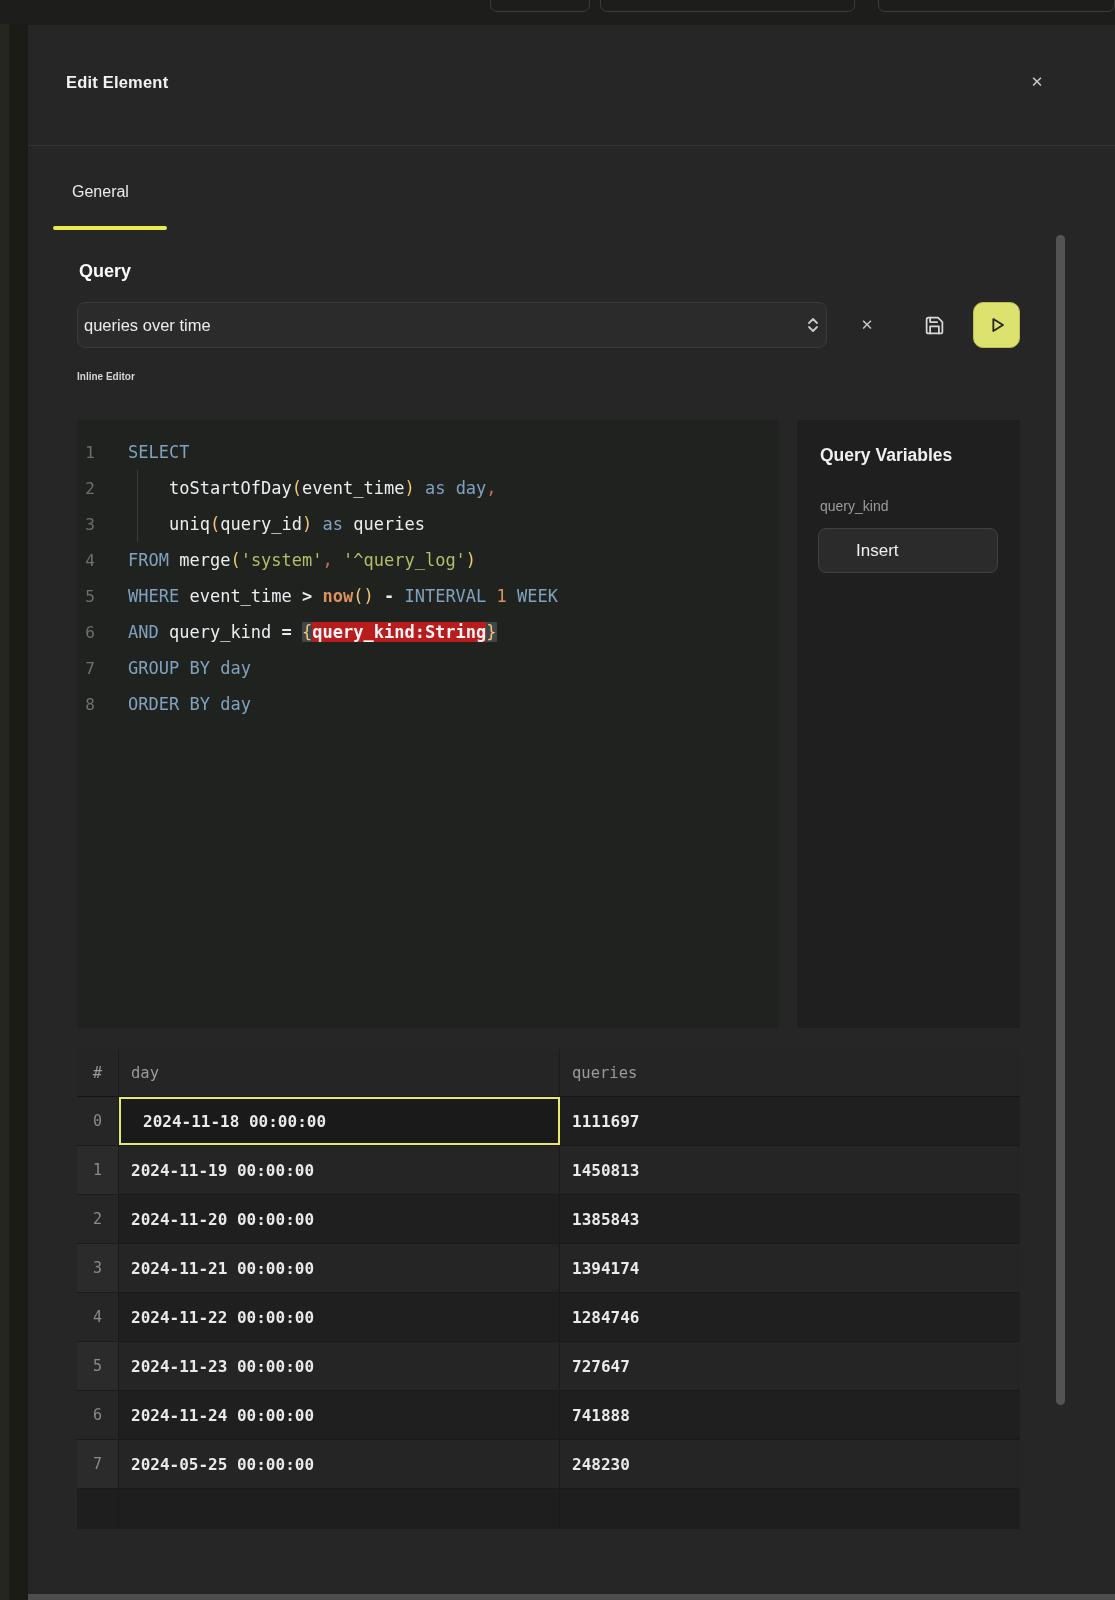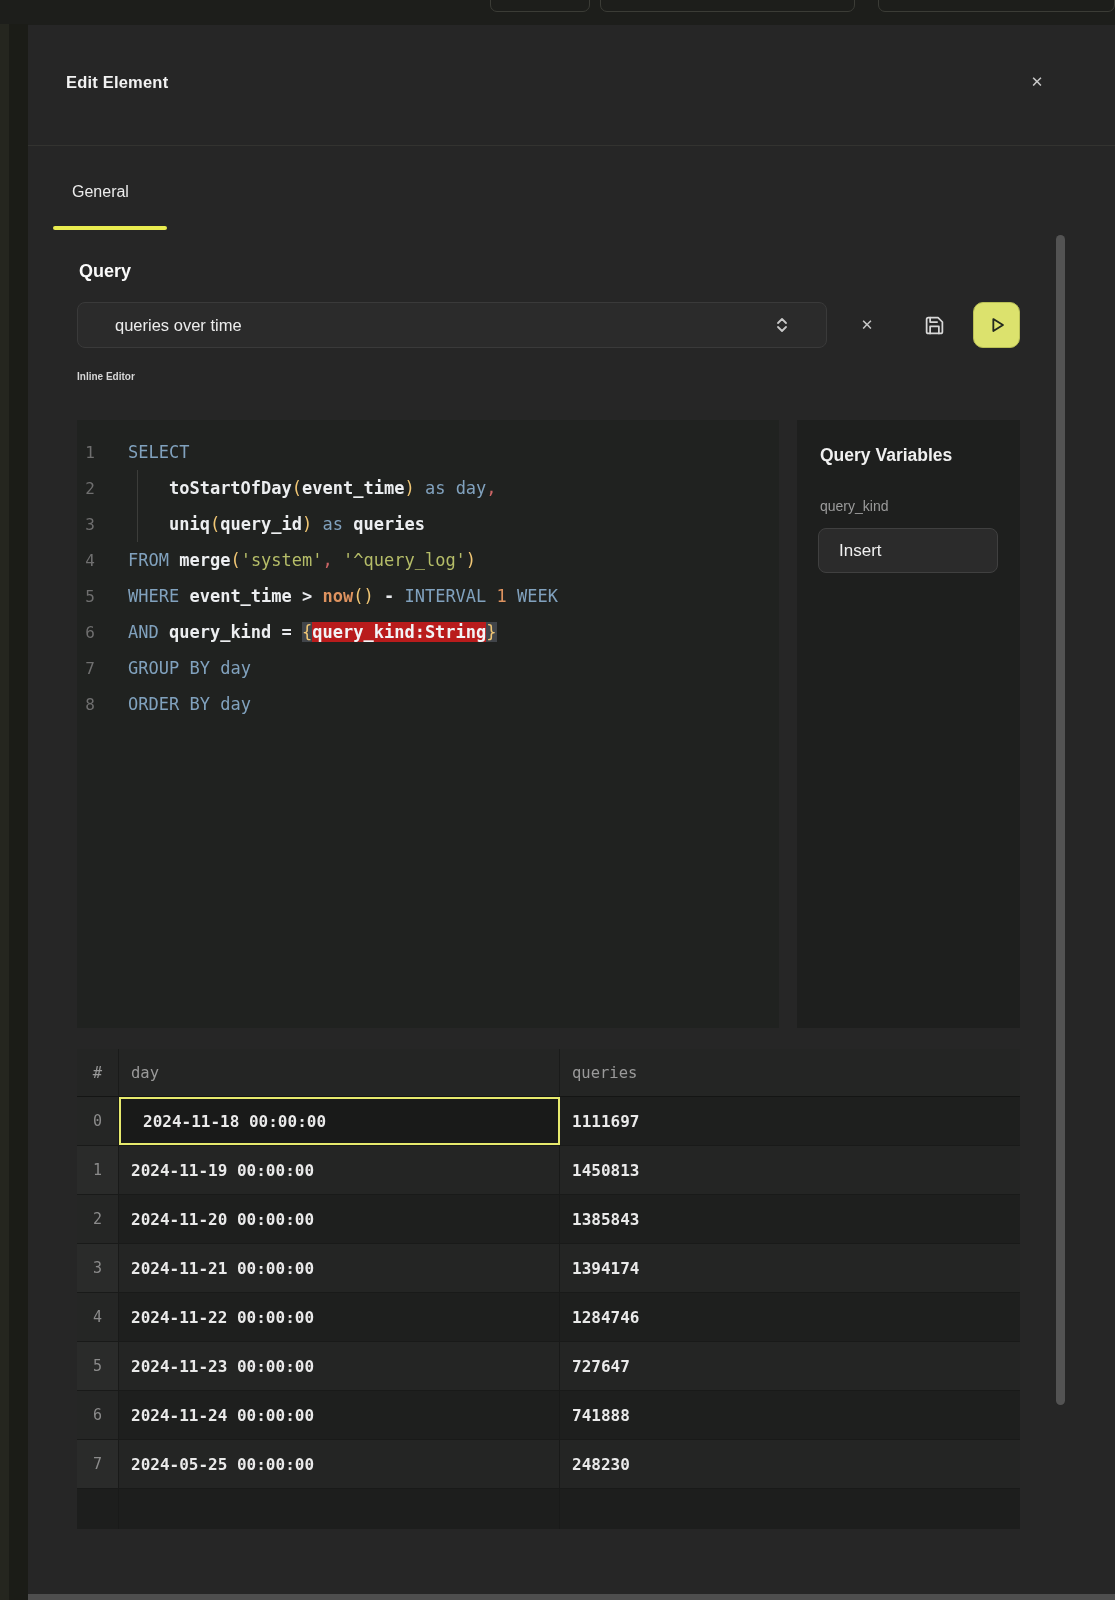--- a/index.html
+++ b/index.html
@@ -27,21 +27,21 @@
   .close-btn { position:absolute; left:996px; top:44px; width:26px; height:26px; color:#c9c9c9; font-size:15px;
     display:flex; align-items:center; justify-content:center; cursor:pointer; }
   .header-divider { position:absolute; left:0; top:120px; width:1087px; height:1px; background:#333330; }
 
   .tab { position:absolute; left:44px; top:158px; font-size:16px; color:#ececec; cursor:pointer; }
   .tab-underline { position:absolute; left:25px; top:201px; width:114px; height:4px; border-radius:2px; background:#e9eb4f; }
 
   .query-heading { position:absolute; left:51px; top:236px; font-size:18px; font-weight:700; color:#fafafa; }
 
   .select-box { position:absolute; left:49px; top:277px; width:750px; height:46px; background:#2b2b2b;
-    border:1px solid #3a3a3a; border-radius:8px; display:flex; align-items:center; padding:0 37px; cursor:pointer; }
+    border:1px solid #3a3a3a; border-radius:8px; display:flex; align-items:center; padding:0 6px; cursor:pointer; }
   .select-value { font-size:16.5px; color:#ececec; flex:1; }
   .select-chevrons { display:flex; align-items:center; }
 
   .icon-btn { position:absolute; width:30px; height:30px; display:flex; align-items:center; justify-content:center; cursor:pointer; }
   .clear-btn { left:824px; top:285px; color:#c8c8c8; font-size:15px; }
   .save-btn { left:891px; top:285px; }
   .run-btn { position:absolute; left:945px; top:277px; width:47px; height:46px; background:#dce26d;
     border:1px solid #b9bf55; border-radius:10px; display:flex; align-items:center; justify-content:center; cursor:pointer; }
 
   .inline-editor-label { position:absolute; left:49px; top:346px; font-size:10px; font-weight:600; color:#d6d6d6; }
@@ -49,35 +49,35 @@
   
   .editor-wrap { position:absolute; left:49px; top:395px; width:943px; height:608px; }
   .editor { position:absolute; left:0; top:0; width:702px; height:608px; background:#202220; padding-top:14px; overflow:hidden; }
   .code-line { position:relative; height:36px; display:flex; align-items:center;
     font-family:"DejaVu Sans Mono","Liberation Mono",monospace; font-size:17px; white-space:pre; }
   .ln { display:inline-block; width:18px; text-align:right; color:#6f6f6f; font-size:16px; flex:none; }
   .code-text { margin-left:33px; }
   .indent-guide { position:absolute; left:60px; top:50px; width:1px; height:72px; background:#3c3d3a; }
 
   .tk-kw  { color:#81a2be; }
-  .tk-id  { color:#eceef0; font-weight:bold; }
+  .tk-id  { color:#eceef0; font-weight:normal; }
   .tk-pa  { color:#f0c674; }
   .tk-st  { color:#b5bd68; }
   .tk-nu  { color:#de935f; }
   .tk-fn  { color:#de935f; font-weight:bold; }
   .tk-cm  { color:#cc6666; }
   .tk-op  { color:#e8eaed; font-weight:bold; }
   .tk-pahl { color:#f0c674; background:#41454a; }
   .tk-idhl { color:#f2f4f6; font-weight:bold; background:#b91c1c; }
 
   .qv-panel { position:absolute; left:720px; top:0; width:223px; height:608px; background:#1e1f1e; }
   .qv-heading { position:absolute; left:23px; top:25px; font-size:17.5px; font-weight:600; color:#f0f0f0; }
   .qv-varname { position:absolute; left:23px; top:78px; font-size:14px; color:#9b9b9b; }
   .qv-insert { position:absolute; left:21px; top:108px; width:180px; height:45px; background:#2b2b2b;
-    border:1px solid #404040; border-radius:8px; display:flex; align-items:center; padding-left:20px;
+    border:1px solid #404040; border-radius:8px; display:flex; align-items:center; padding-left:37px;
     font-size:17px; color:#f0f0f0; cursor:pointer; }
 
   
   .results { position:absolute; left:49px; top:1024px; width:943px; }
   .thead { display:flex; height:48px; background:#242524; border-bottom:1px solid #141514;
     font-family:"DejaVu Sans Mono","Liberation Mono",monospace; font-size:15.5px; color:#9a9a9a; }
   .th { display:flex; align-items:center; }
   .th-num { width:42px; justify-content:center; border-right:1px solid #1a1b1a; }
   .th-day { width:441px; padding-left:12px; border-right:1px solid #1a1b1a; }
   .th-q   { flex:1; padding-left:12px; }

